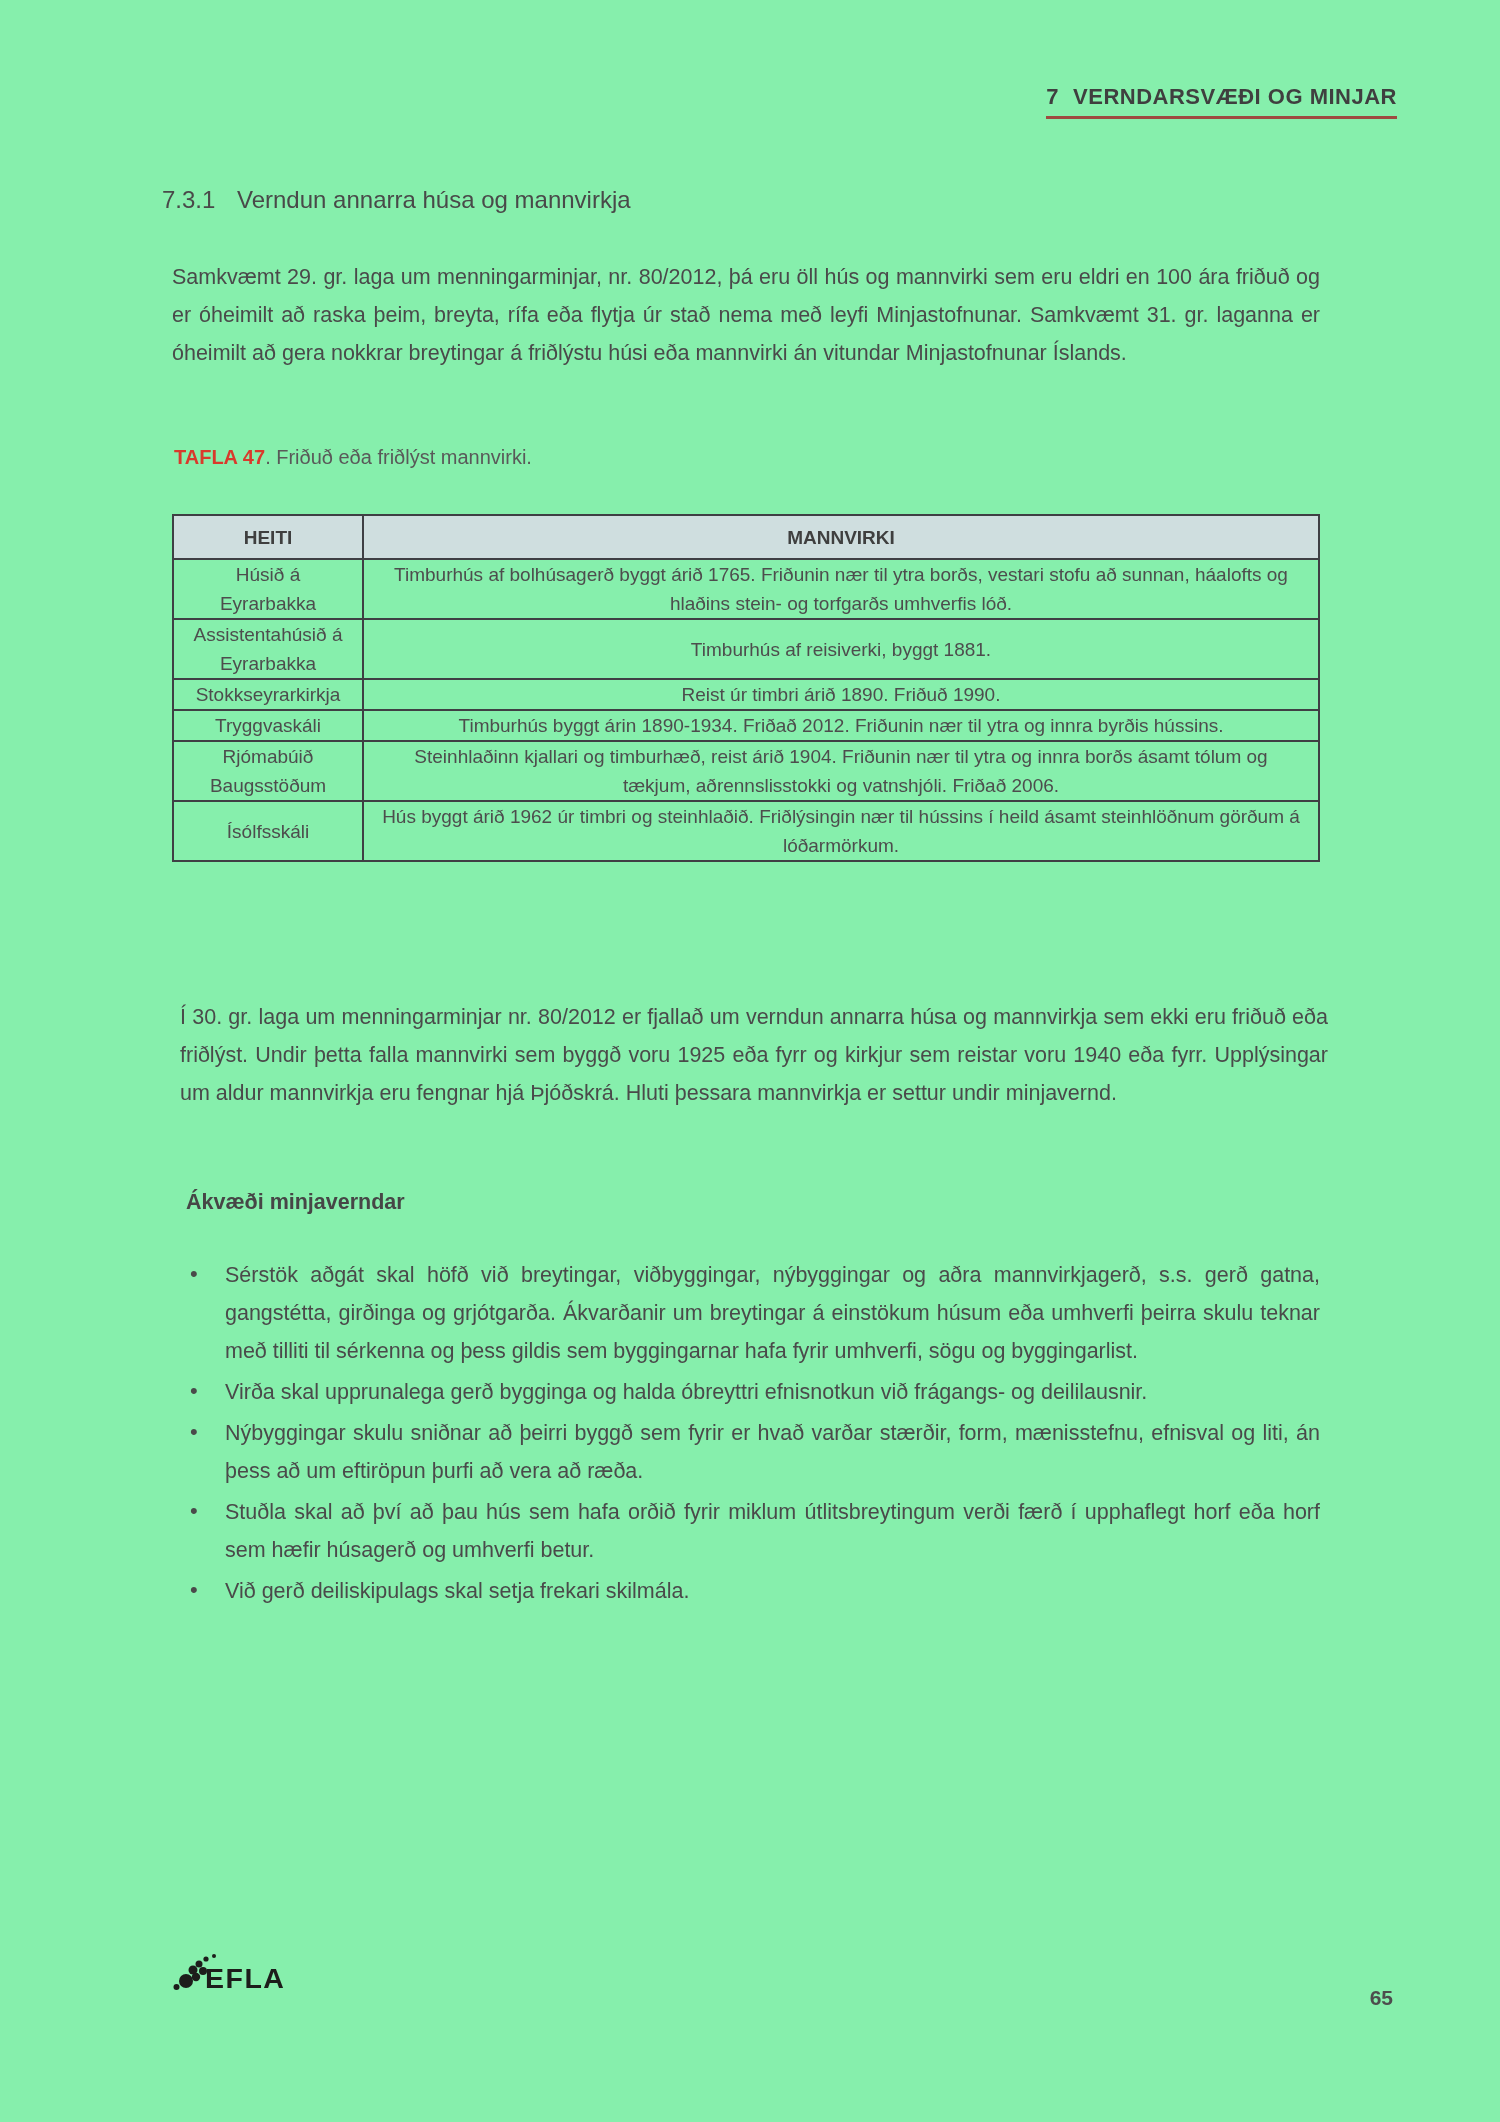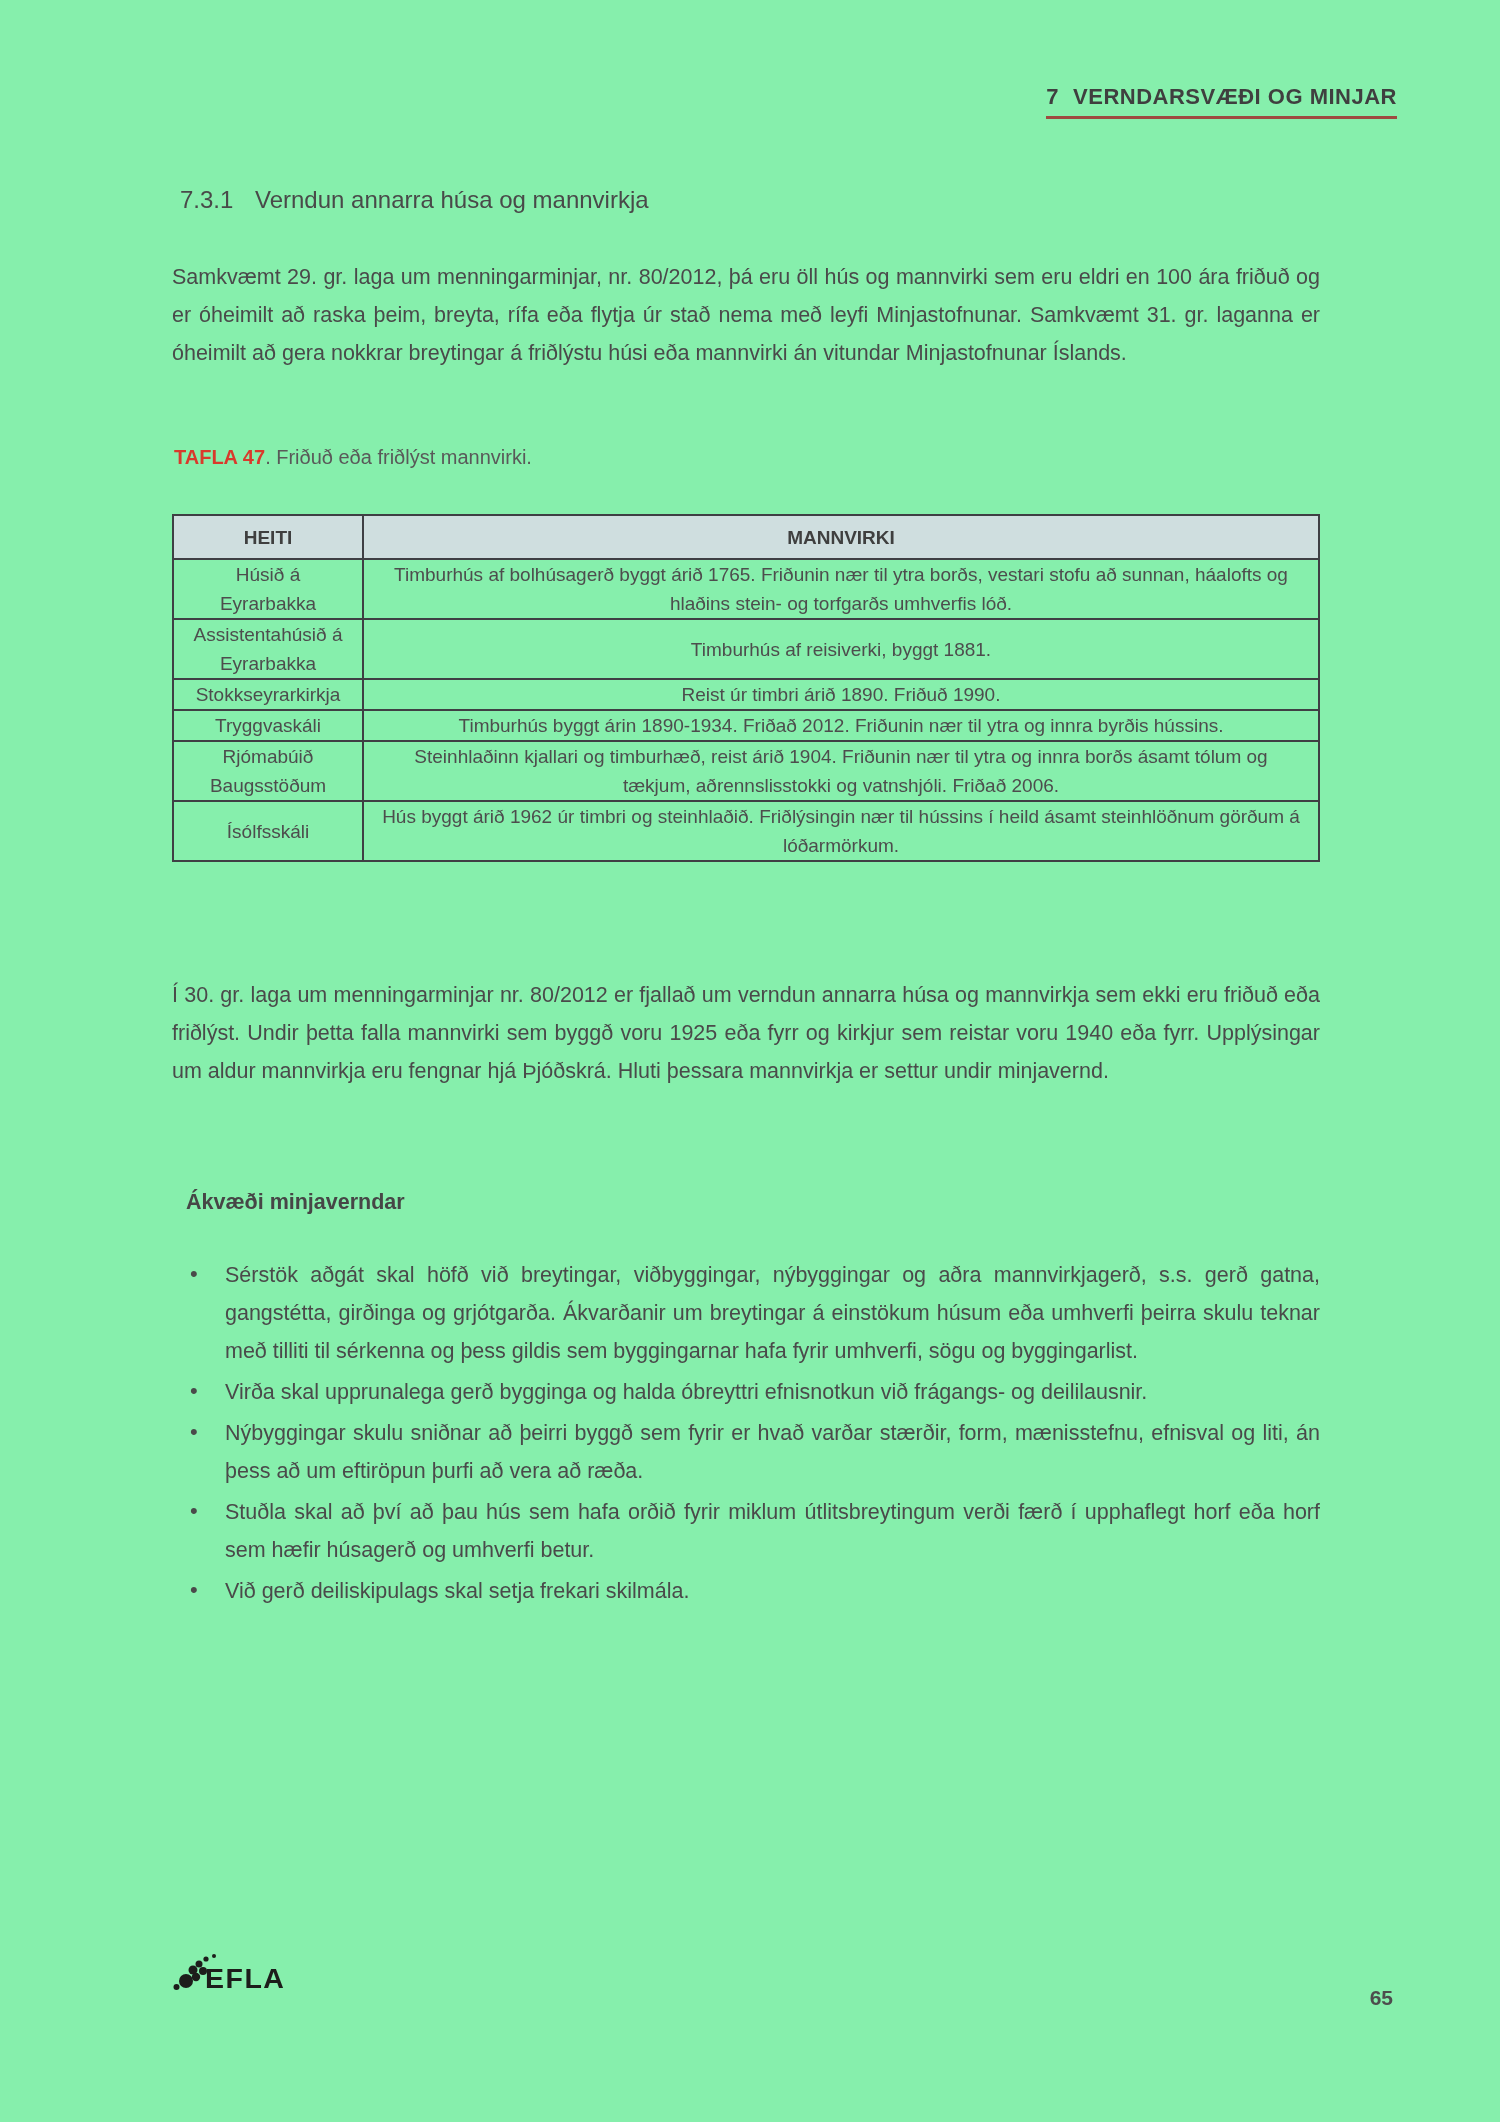--- a/index.html
+++ b/index.html
@@ -24,30 +24,30 @@
   }
   .page-header{
     position:absolute;top:84px;right:103px;
     font-size:22px;font-weight:bold;color:var(--heading-text);
     letter-spacing:.5px;
     padding-bottom:6px;
     border-bottom:3px solid var(--header-underline);
   }
   .page-header .chap-num{margin-right:14px;}
   .section-heading{
-    position:absolute;left:180px;top:186px;
+    position:absolute;left:162px;top:186px;
     font-size:24px;color:#494949;
   }
   .section-heading .sec-num{display:inline-block;min-width:75px;}
   .para{
     position:absolute;left:172px;width:1148px;
     font-size:21.5px;line-height:38px;text-align:justify;
   }
   .para.p1{top:258px;}
-  .para.p2{top:976px;}
+  .para.p2{top:998px;margin-left:8px;}
   .caption{
     position:absolute;left:174px;top:446px;
     font-size:20px;color:#595959;
   }
   .caption .cap-label{color:var(--accent-red);font-weight:bold;}
   table.minjar{
     position:absolute;left:172px;top:514px;
     width:1148px;border-collapse:collapse;
     table-layout:fixed;
   }

